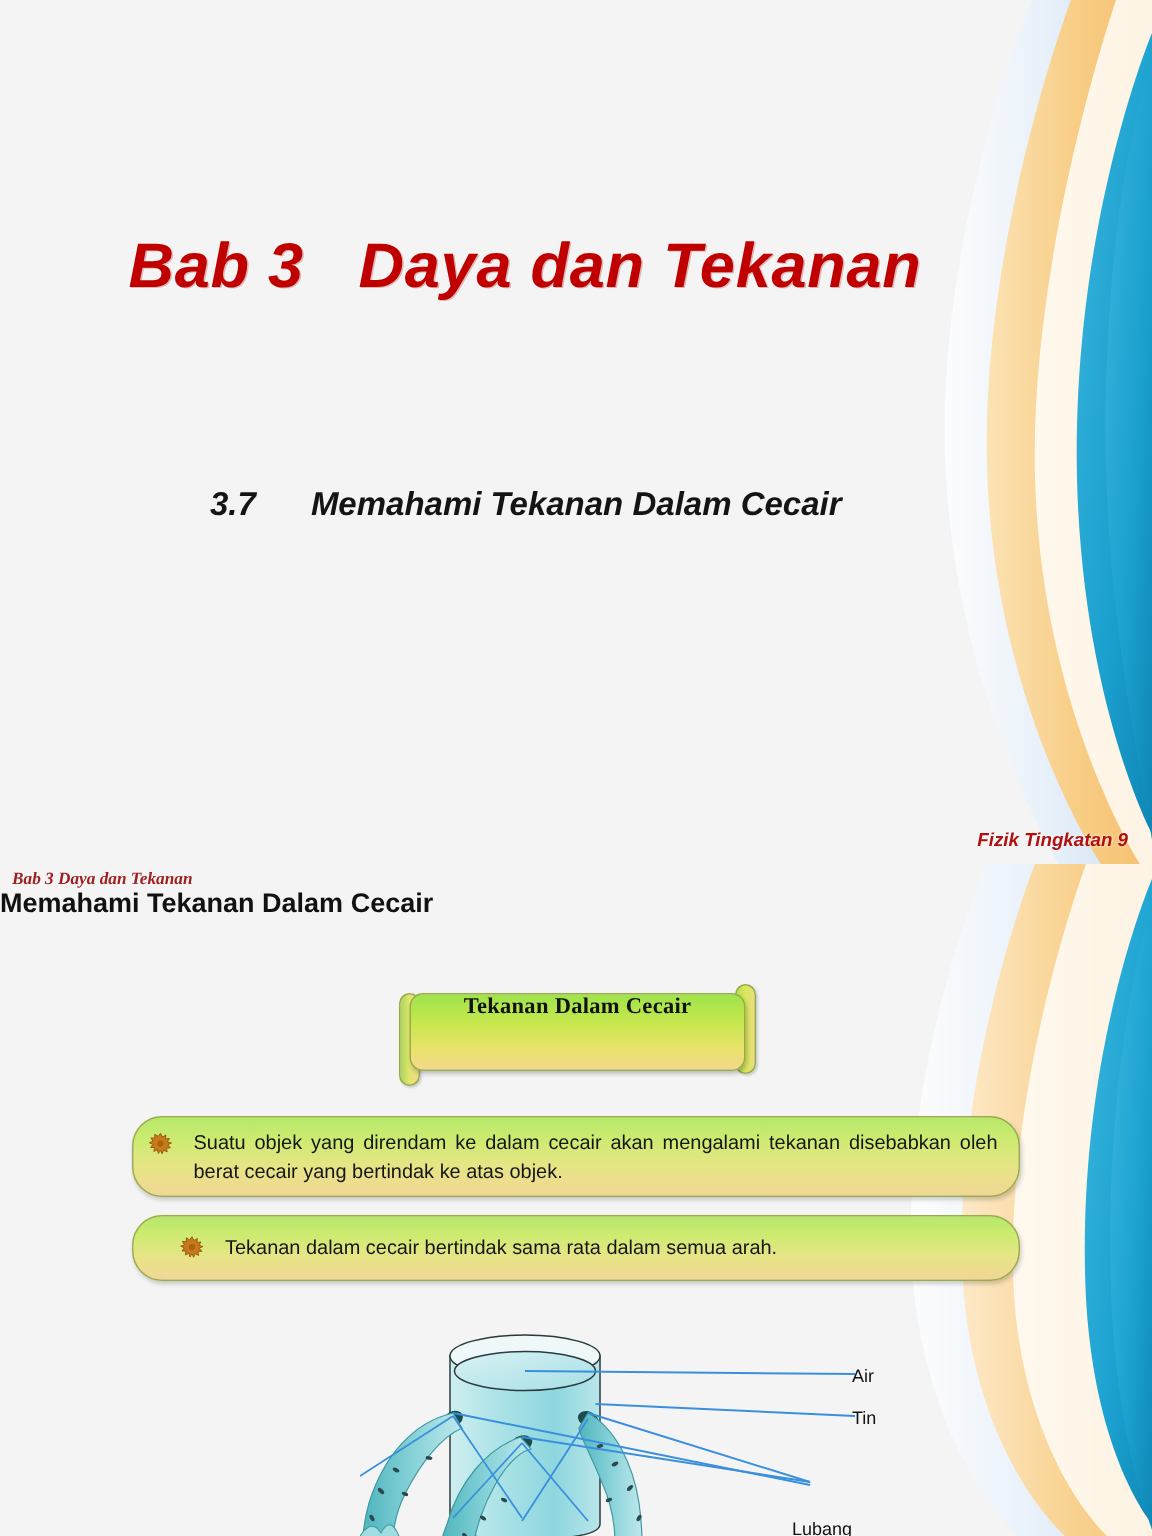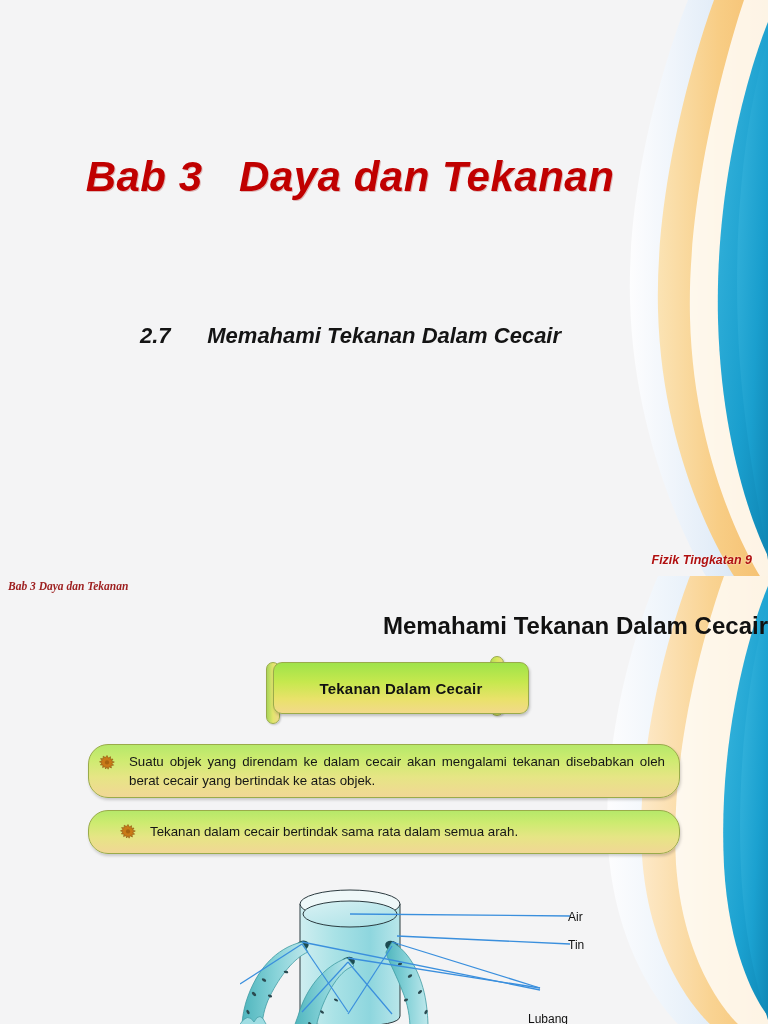--- a/index.html
+++ b/index.html
@@ -48,34 +48,34 @@
   
   .slide2-tag {
     position: absolute; left: 8px; top: 580px;
     font-size: 11.5px; font-weight: bold; font-style: italic;
     font-family: "Liberation Serif", serif;
     color: #9e2020;
     white-space: nowrap;
     z-index: 6;
   }
   .title2 {
-    position: absolute; left: 0; top: 612px; width: 768px;
-    text-align: right;
-    font-size: 24px; font-weight: bold; color: #111;
+    position: absolute; left: 0; top: 592px; width: 768px;
+    text-align: left;
+    font-size: 18px; font-weight: bold; color: #111;
   }
 
   
   .scroll-wrap { position: absolute; left: 262px; top: 656px; width: 246px; height: 68px; }
   .scroll-body {
-    position: absolute; left: 11px; top: 6px; width: 256px; height: 52px;
+    position: absolute; left: 11px; top: 6px; width: 224px; height: 52px;
     border-radius: 9px;
     border: 1px solid #9aab4a;
     background: linear-gradient(180deg, #9fe34a 0%, #c6e84e 38%, #e9e26a 72%, #f2d98a 100%);
     box-shadow: 1px 2px 3px rgba(0,0,0,.22);
-    display: flex; align-items: center; justify-content: center;
+    display: flex; align-items: flex-start; justify-content: center; font-family: Liberation Serif, serif;
   }
   .scroll-body span { font-size: 15px; font-weight: bold; color: #121212; letter-spacing: .2px; }
   .roll-left {
     position: absolute; left: 4px; top: 6px; width: 14px; height: 62px;
     border-radius: 7px;
     border: 1px solid #9aab4a;
     background: linear-gradient(90deg,#a9d65a 0%, #e3e56d 50%, #efd98a 100%);
     box-shadow: 1px 1px 2px rgba(0,0,0,.2);
   }
   .roll-right {
@@ -145,21 +145,21 @@
         </defs>
         <path d="M230,0 L150,0 C150,0 88,150 92,300 C96,460 168,576 168,576 L230,576 Z" fill="url(#g-pb1)"></path>
         <path d="M230,0 L176,0 C176,0 116,160 120,310 C124,470 196,576 196,576 L230,576 Z" fill="url(#g-or1)"></path>
         <path d="M230,0 L206,0 C206,0 148,170 152,318 C156,474 222,576 222,576 L230,576 Z" fill="#ffffff" opacity="0.82"></path>
         <path d="M230,22 C230,22 176,150 180,320 C184,470 230,556 230,556 Z" fill="url(#g-tl1)"></path>
         <path d="M230,40 C205,120 196,230 200,330 C204,430 224,520 230,560 L230,40 Z" fill="url(#g-tl1)"></path>
       </svg>
     </div>
 
     <div class="title1">Bab 3   Daya dan Tekanan</div>
-    <div class="subtitle1">2.7      Memahami Tekanan Dalam Cecair</div>
+    <div class="subtitle1">3.7      Memahami Tekanan Dalam Cecair</div>
   </div>
 
   <div class="footer1">Fizik Tingkatan 9</div>
 
   <div class="slide" id="slide2">
 
     <div class="decor">
       <svg viewBox="0 0 230 448" preserveAspectRatio="none" aria-hidden="true">
         <defs>
           <linearGradient id="g-or2" x1="0" y1="0" x2="1" y2="0">

